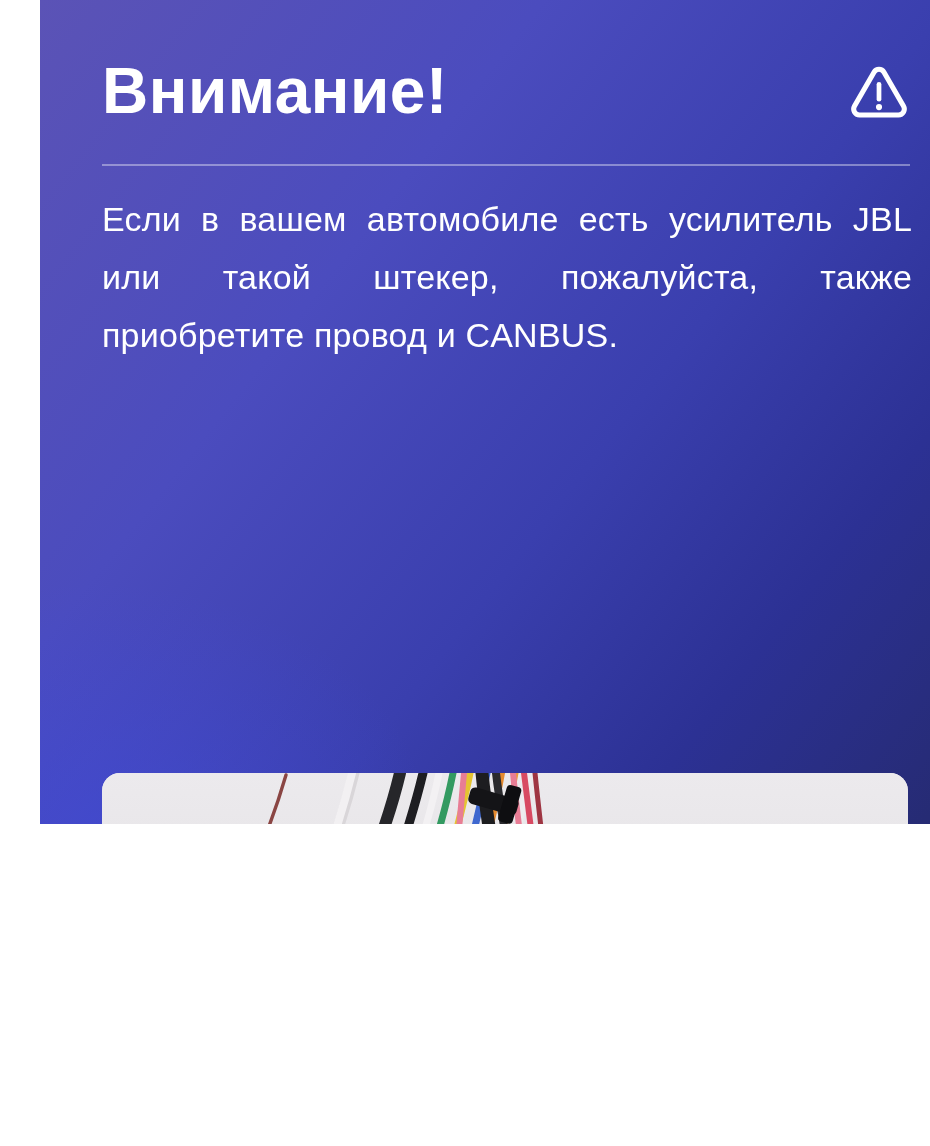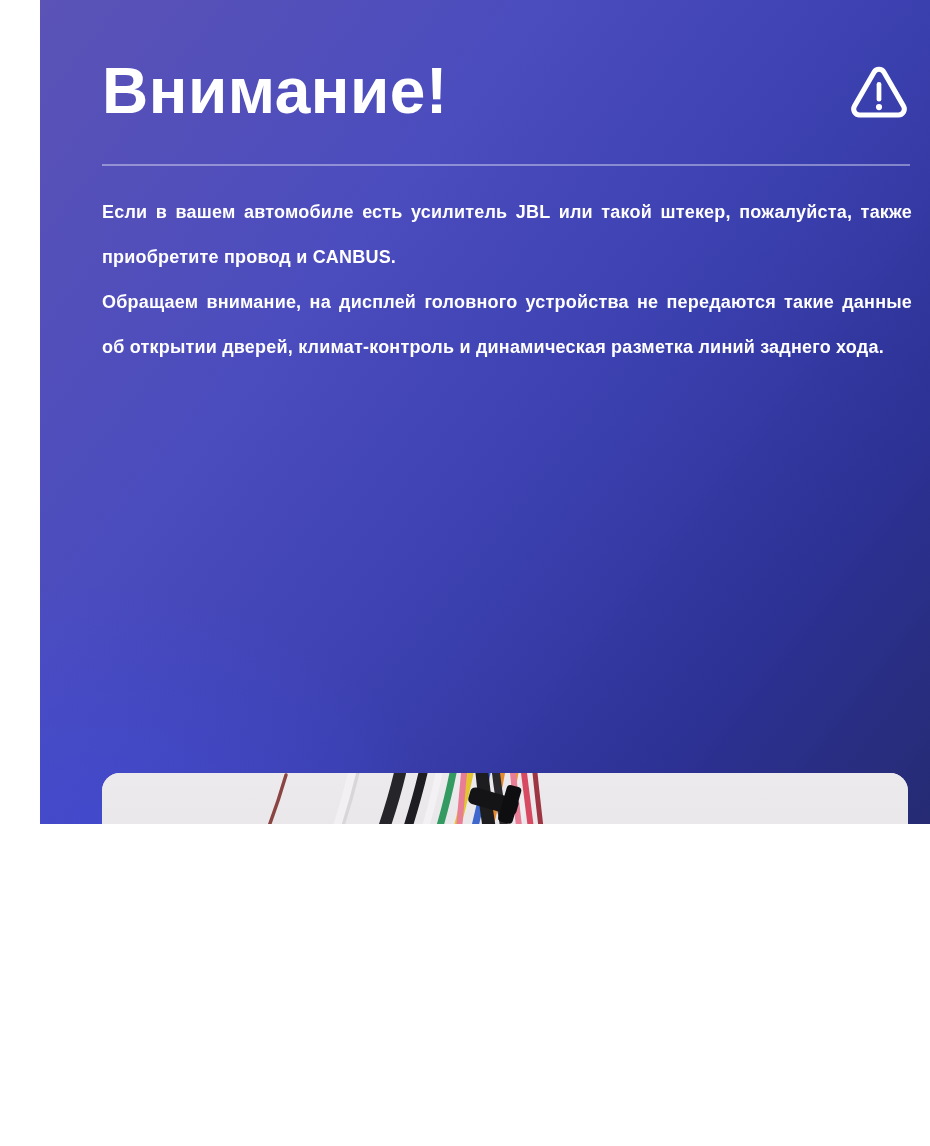--- a/index.html
+++ b/index.html
@@ -35,23 +35,23 @@
   .warn-icon { margin-top: 12px; flex: 0 0 auto; }
 
   .divider {
     border: 0;
     border-top: 2px solid rgba(255,255,255,0.38);
     margin: 34px 60px 0 62px;
   }
 
   .content {
     margin: 24px 58px 0 62px;
-    font-size: 18px;
-    line-height: 45px;
-    font-weight: 700;
+    font-size: 34px;
+    line-height: 58px;
+    font-weight: 400;
     text-align: justify;
     letter-spacing: 0.2px;
   }
   .content p { margin: 0; }
 
   .photo {
     position: absolute;
     left: 62px;
     top: 773px;
     width: 806px;
@@ -75,21 +75,20 @@
         <line x1="32" y1="21.5" x2="32" y2="38" stroke="#ffffff" stroke-width="5.2" stroke-linecap="round"></line>
         <circle cx="32" cy="46.6" r="3.4" fill="#ffffff"></circle>
       </svg>
     </span>
   </div>
 
   <hr class="divider">
 
   <div class="content">
     <p>Если в вашем автомобиле есть усилитель JBL или такой штекер, пожалуйста, также приобретите провод и CANBUS.</p>
-    <p>Обращаем внимание, на дисплей головного устройства не передаются такие данные об открытии дверей, климат-контроль и динамическая разметка линий заднего хода.</p>
   </div>
 
   <div class="photo" role="img" aria-label="Фото: три белых разъёма автомобильной проводки с цветными проводами на сером фоне">
     <svg width="806" height="300" viewBox="0 0 806 300">
       <defs>
         <linearGradient id="pbg" x1="0" y1="0" x2="0" y2="1">
           <stop offset="0" stop-color="#eceaed"></stop>
           <stop offset="0.6" stop-color="#e3e1e4"></stop>
           <stop offset="1" stop-color="#d8d5d8"></stop>
         </linearGradient>

